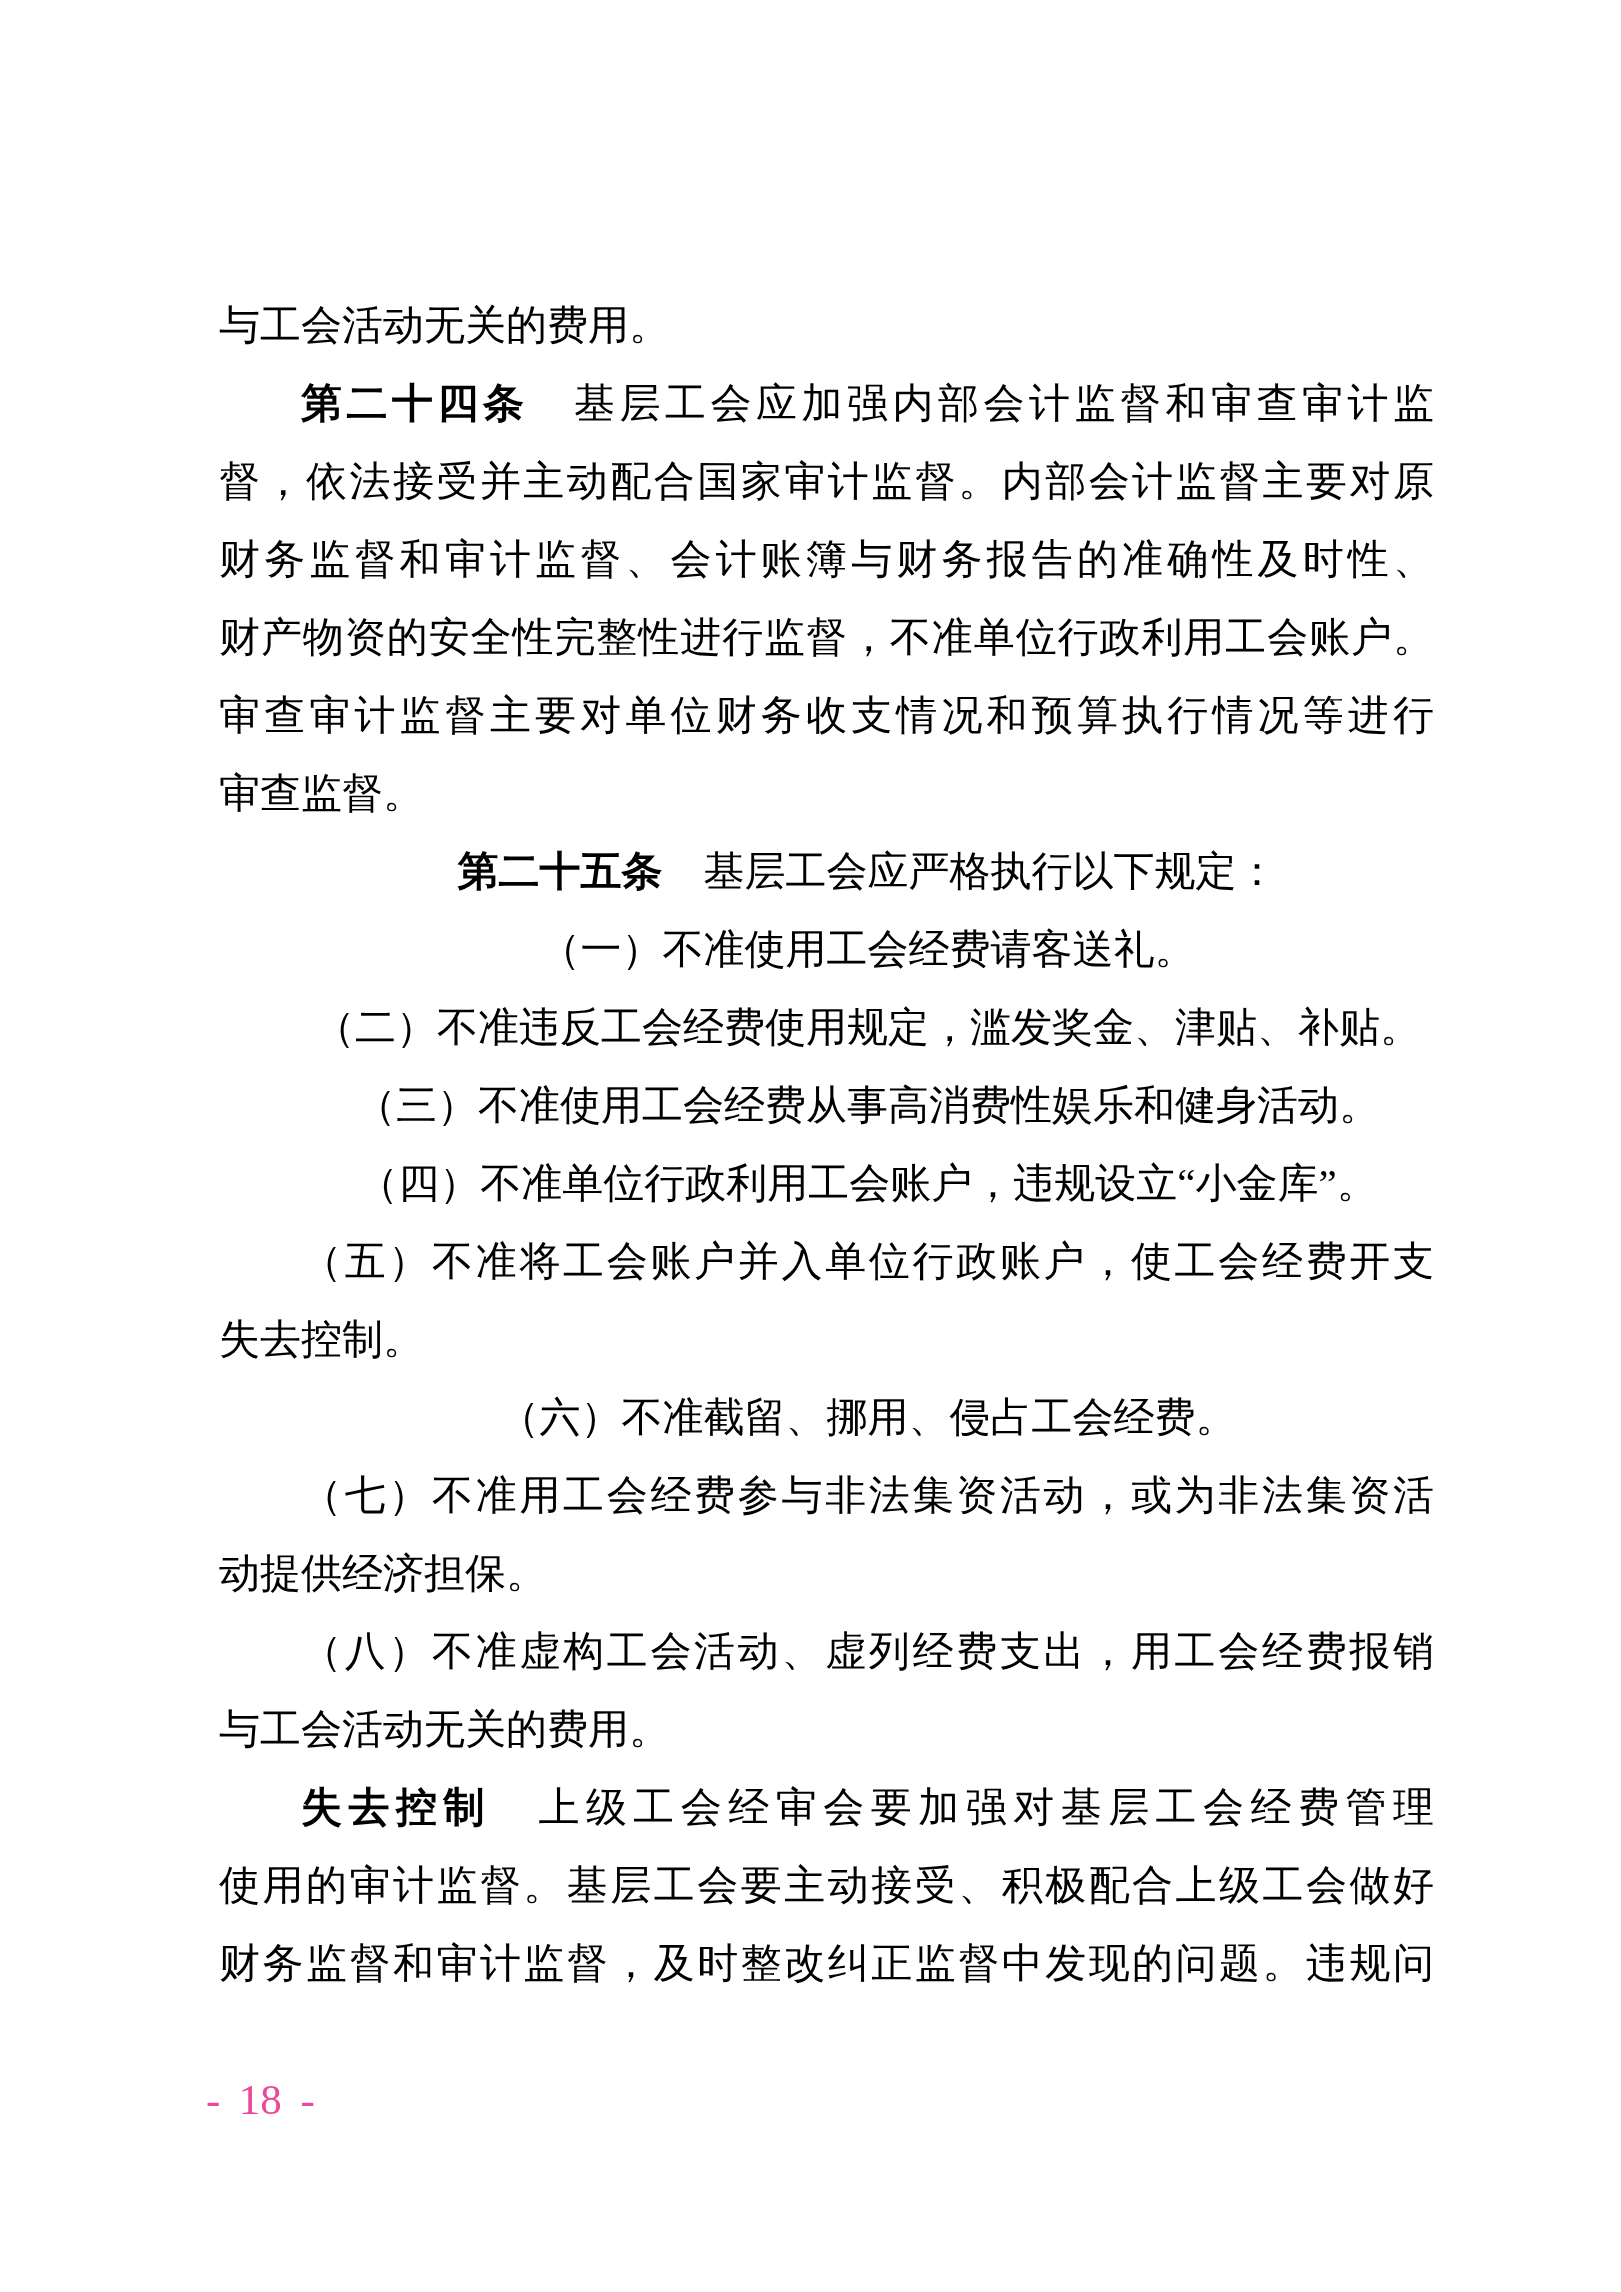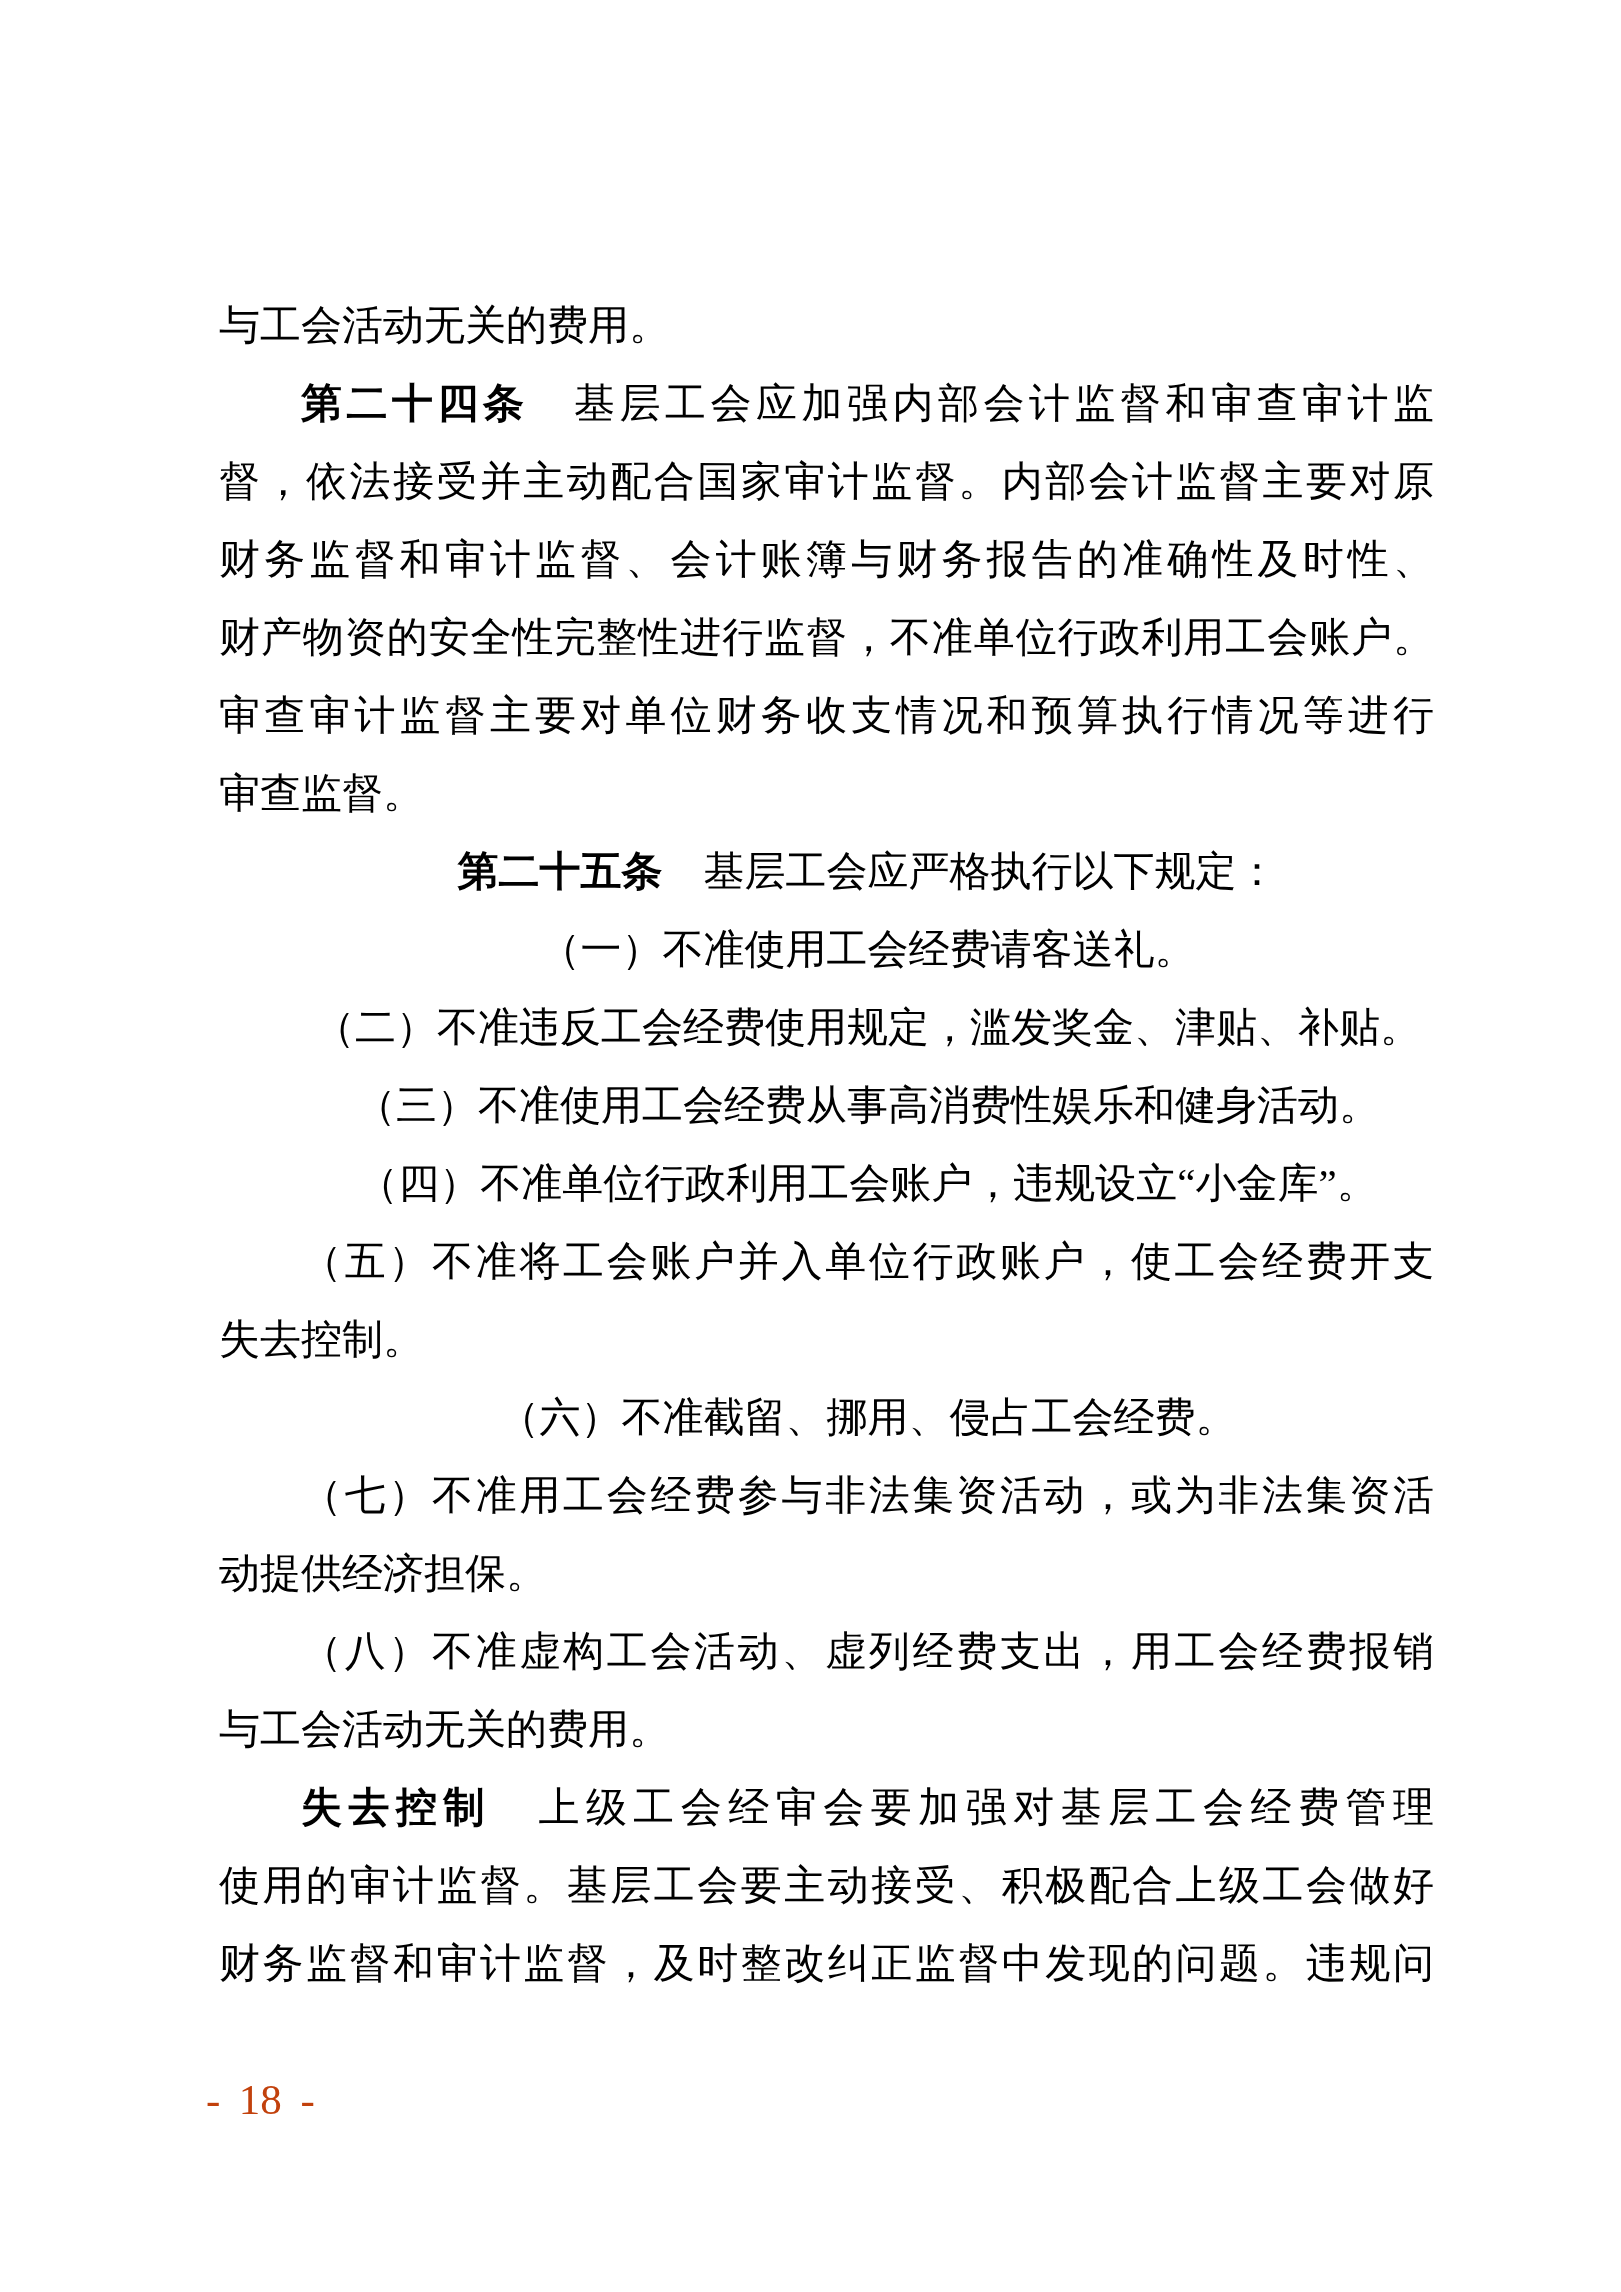--- a/index.html
+++ b/index.html
@@ -42,21 +42,21 @@
     font-weight: bold;
   }
   .footer {
     position: absolute;
     left: 206px;
     top: 2070px;
     height: 59px;
     line-height: 59px;
     font-size: 43px;
     word-spacing: 7.8px;
-    color: #c2410c;
+    color: #ec4899;
   }
 </style>
 </head>
 <body>
 
 <div class="page">
   <div class="doc-body">
       <div class="line"><span>与工会活动无关的费用。</span></div>
       <div class="line indent justify"><span class="article-no">第二十四条</span><span>　基层工会应加强内部会计监督和审查审计监</span></div>
       <div class="line justify"><span>督，依法接受并主动配合国家审计监督。内部会计监督主要对原</span></div>

